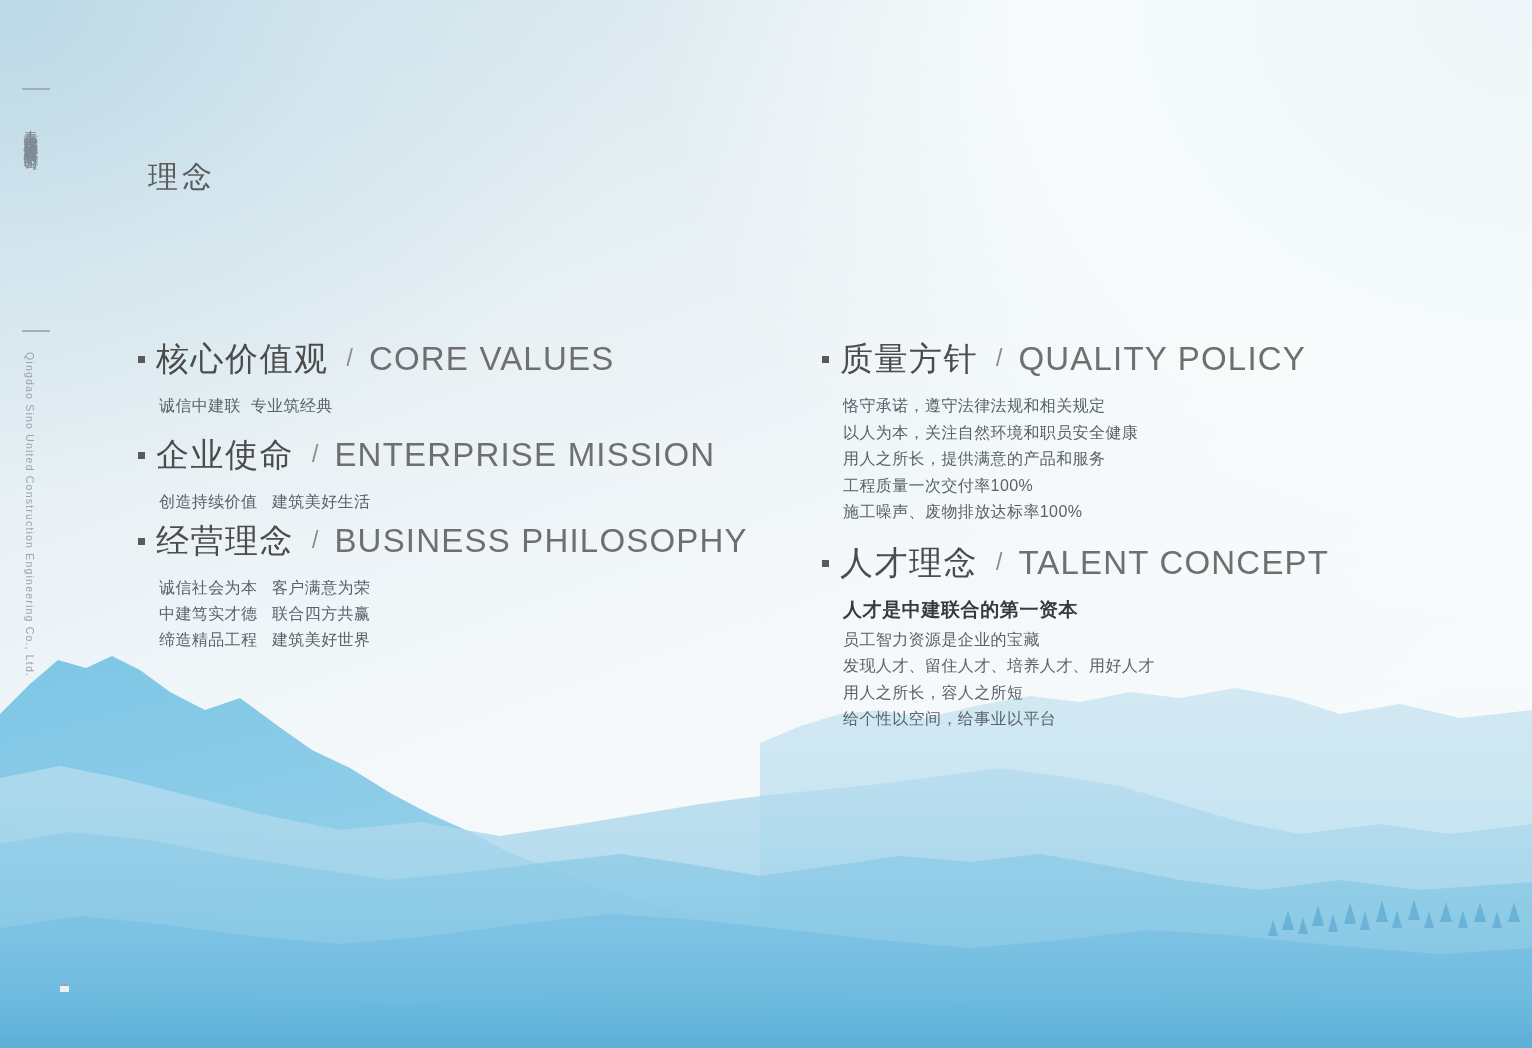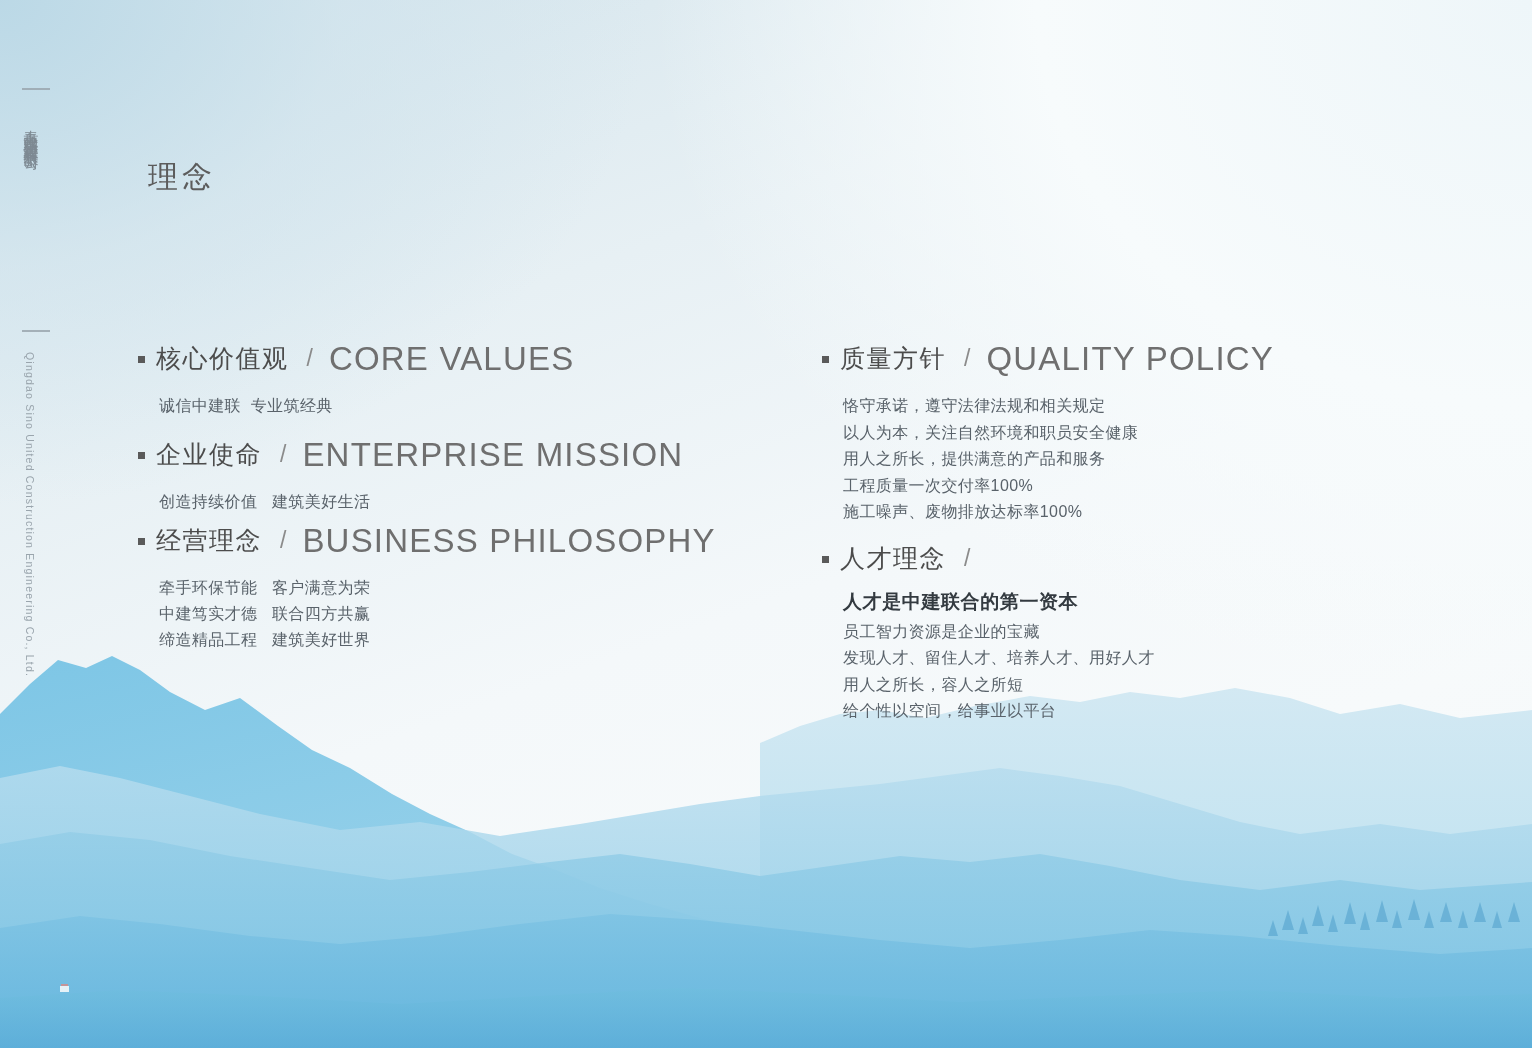--- a/index.html
+++ b/index.html
@@ -104,21 +104,21 @@
   }
   .bullet {
     width:7px; height:7px;
     background:#5a5a5a;
     margin-right:11px;
     flex:0 0 auto;
     position:relative;
     top:1px;
   }
   .head-cn {
-    font-size:25px;
+    font-size:33px;
     color:#4c4c4c;
     letter-spacing:1.5px;
   }
   .head-sep {
     font-size:23px;
     color:#8b8b8b;
     margin:0 16px 0 18px;
     font-weight:300;
   }
   .head-en {
@@ -268,21 +268,21 @@
     </div>
 
     <div class="block" id="b-biz">
       <div class="head">
         <span class="bullet"></span>
         <span class="head-cn">经营理念</span>
         <span class="head-sep">/</span>
         <span class="head-en">BUSINESS PHILOSOPHY</span>
       </div>
       <div class="body">
-        <p>牵手环保节能   客户满意为荣</p>
+        <p>诚信社会为本   客户满意为荣</p>
         <p>中建笃实才德   联合四方共赢</p>
         <p>缔造精品工程   建筑美好世界</p>
       </div>
     </div>
 
   </div>
 
   <div class="col" id="col-right">
 
     <div class="block" id="b-quality">
@@ -299,20 +299,21 @@
         <p>工程质量一次交付率100%</p>
         <p>施工噪声、废物排放达标率100%</p>
       </div>
     </div>
 
     <div class="block" id="b-talent">
       <div class="head">
         <span class="bullet"></span>
         <span class="head-cn">人才理念</span>
         <span class="head-sep">/</span>
+        <span class="head-en">TALENT CONCEPT</span>
       </div>
       <div class="body">
         <p class="strong">人才是中建联合的第一资本</p>
         <p>员工智力资源是企业的宝藏</p>
         <p>发现人才、留住人才、培养人才、用好人才</p>
         <p>用人之所长，容人之所短</p>
         <p>给个性以空间，给事业以平台</p>
       </div>
     </div>
 

